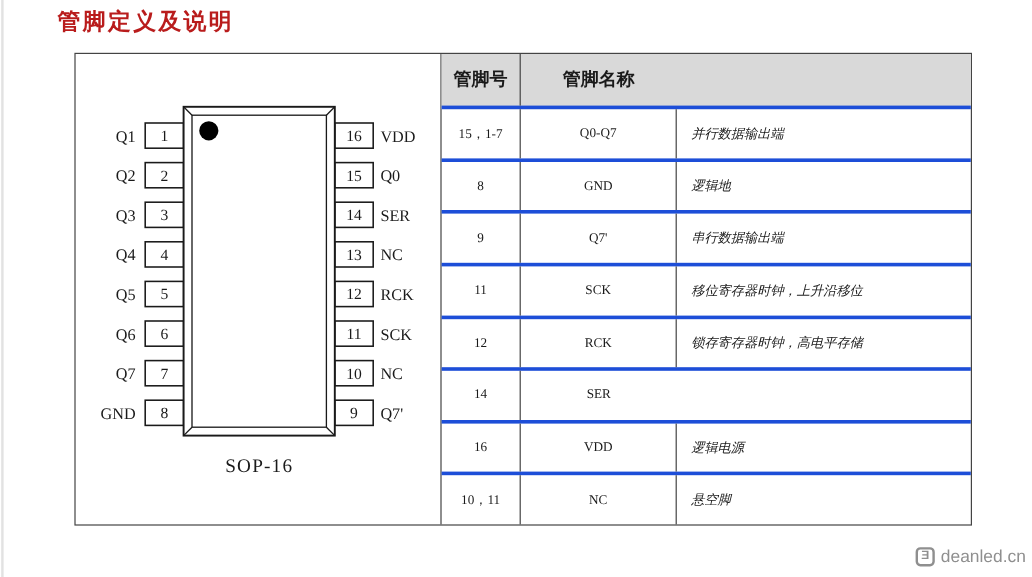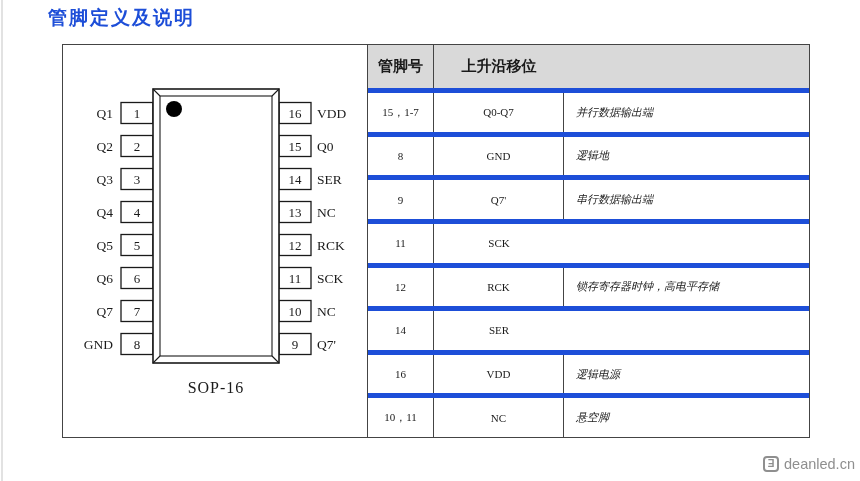--- a/index.html
+++ b/index.html
@@ -24,21 +24,21 @@
   }
   .page-edge.left { left: 1px; }
 
   .section-title {
     position: absolute;
     left: 48px;
     top: 5px;
     font-size: 19px;
     font-weight: bold;
     letter-spacing: 2px;
-    color: #1d4ed8;
+    color: #b91c1c;
   }
 
   .content-panel {
     position: absolute;
     left: 62px;
     top: 44px;
     width: 748px;
     height: 394px;
     border: 1px solid #444444;
     box-sizing: border-box;
@@ -60,21 +60,21 @@
     width: 442px;
     height: 392px;
     border-left: 1px solid #444444;
     box-sizing: border-box;
     display: flex;
     flex-direction: column;
   }
   .t-row {
     display: grid;
     grid-template-columns: 66px 130px 1fr;
-    border-bottom: 5px solid #1d4ed8;
+    border-bottom: 3px solid #1d4ed8;
     flex: 1;
   }
   .t-row:last-child { border-bottom: none; }
   .t-head {
     flex: 0 0 43px;
     background: #d9d9d9;
   }
   .t-cell {
     display: flex;
     align-items: center;
@@ -228,40 +228,41 @@
         <circle cx="111" cy="64" r="8" fill="#000000"></circle>
       </g>
 
       <text class="pkg-lab" x="153" y="348" text-anchor="middle">SOP-16</text>
     </svg>
   </div>
 
   <div class="pin-table">
     <div class="t-row t-head">
       <div class="t-cell">管脚号</div>
-      <div class="t-cell">上升沿移位</div>
+      <div class="t-cell">管脚名称</div>
     </div>
     <div class="t-row">
       <div class="t-cell">15，1-7</div>
       <div class="t-cell">Q0-Q7</div>
       <div class="t-cell desc">并行数据输出端</div>
     </div>
     <div class="t-row">
       <div class="t-cell">8</div>
       <div class="t-cell">GND</div>
       <div class="t-cell desc">逻辑地</div>
     </div>
     <div class="t-row">
       <div class="t-cell">9</div>
       <div class="t-cell">Q7'</div>
       <div class="t-cell desc">串行数据输出端</div>
     </div>
     <div class="t-row">
       <div class="t-cell">11</div>
       <div class="t-cell">SCK</div>
+      <div class="t-cell desc">移位寄存器时钟，上升沿移位</div>
     </div>
     <div class="t-row">
       <div class="t-cell">12</div>
       <div class="t-cell">RCK</div>
       <div class="t-cell desc">锁存寄存器时钟，高电平存储</div>
     </div>
     <div class="t-row">
       <div class="t-cell">14</div>
       <div class="t-cell">SER</div>
     </div>

